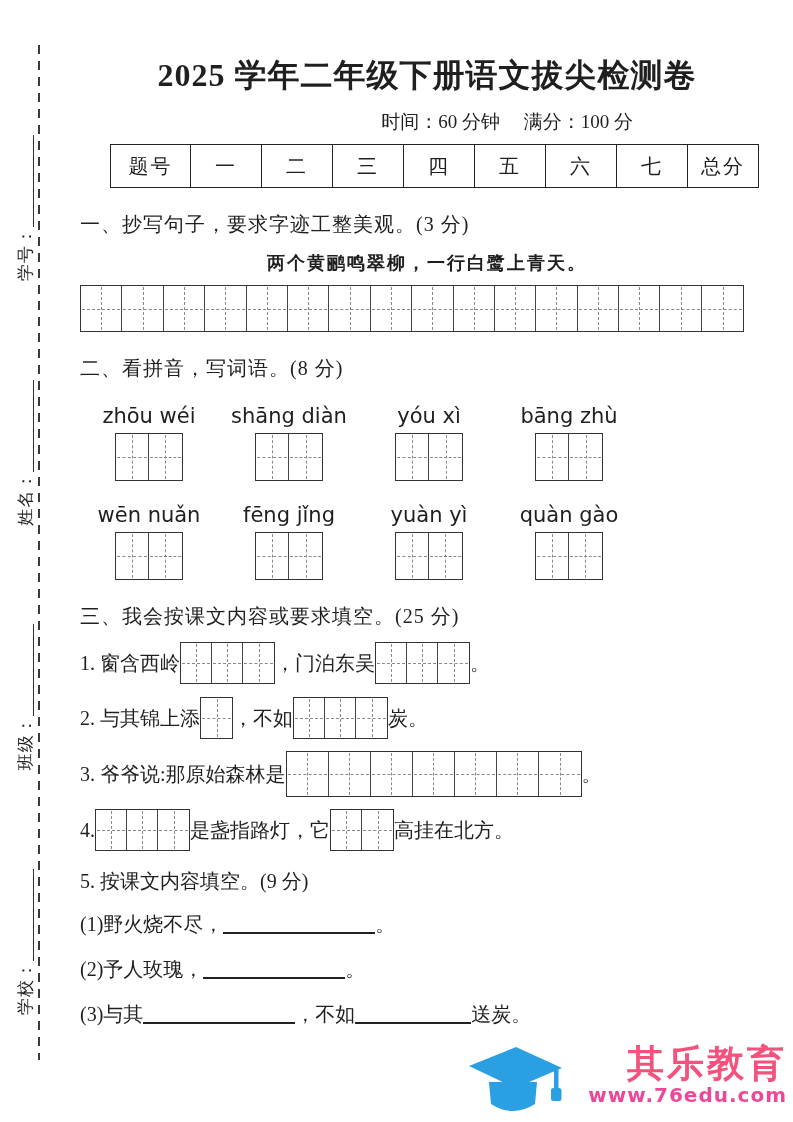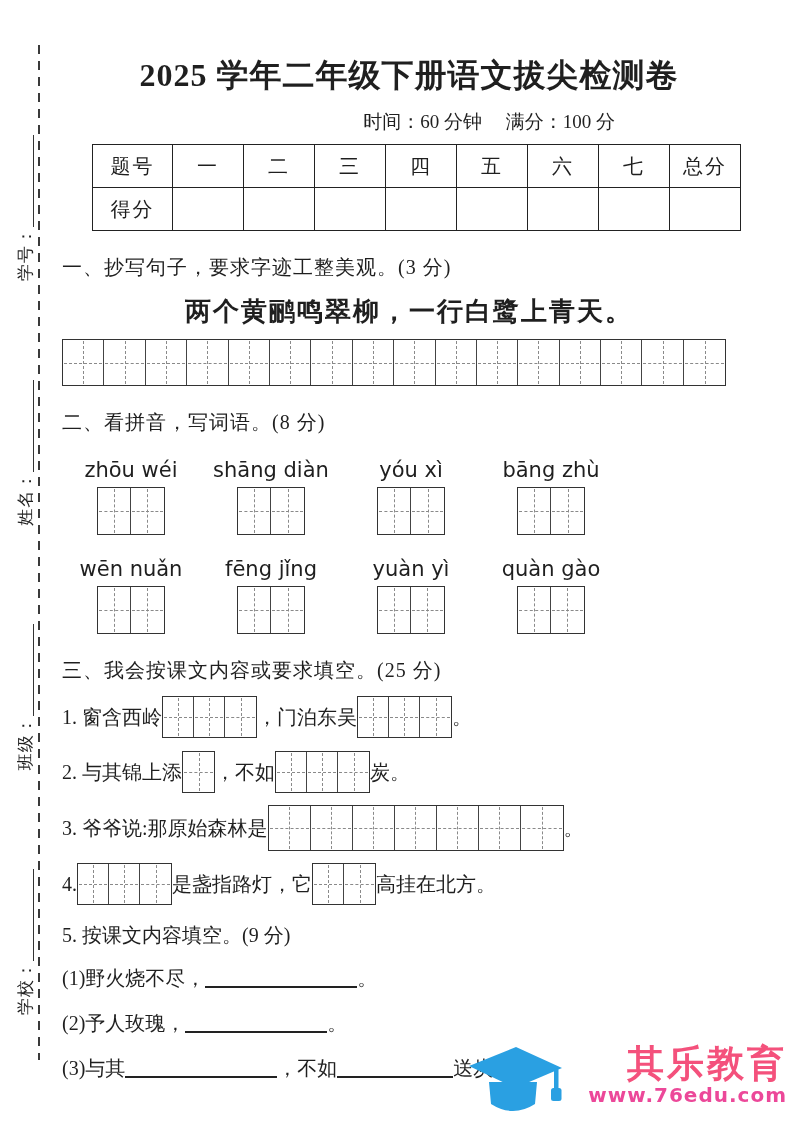--- a/index.html
+++ b/index.html
@@ -20,35 +20,35 @@
   .side-labels {
     position:absolute; left:24px; top:575px; width:880px; height:26px;
     transform:translate(-50%,-50%) rotate(-90deg);
     display:flex; justify-content:space-between; align-items:flex-end;
     font-size:17px; letter-spacing:1px; white-space:nowrap;
   }
   .side-group { display:inline-flex; align-items:flex-end; }
   .side-blank { display:inline-block; width:92px; height:2px; border-bottom:1.6px solid #333; margin-bottom:3px; }
 
   
-  .content { position:absolute; left:62px; top:0; width:694px; }
+  .content { position:absolute; left:80px; top:0; width:694px; }
 
   .title { margin-top:54px; text-align:center; font-size:32px; font-weight:bold; letter-spacing:1px; }
   .subtitle { margin-top:14px; text-align:center; font-size:27px; font-weight:bold; letter-spacing:2px; }
   .info-line { margin-top:11px; text-align:center; font-size:19px; position:relative; left:80px; }
 
   table.score { border-collapse:collapse; margin:9px 4px 0 30px; table-layout:fixed; }
   table.score td {
     border:1.6px solid #222; height:43px; text-align:center;
     font-size:20px; letter-spacing:2px;
   }
   td.c0 { width:80px; } td.cn { width:71px; }
 
   .sec-head { margin-top:23px; font-size:20px; letter-spacing:1px; }
-  .copy-sentence { margin-top:13px; text-align:center; font-size:26px; font-weight:bold; letter-spacing:2px; }
+  .copy-sentence { margin-top:13px; text-align:center; font-size:18px; font-weight:bold; letter-spacing:2px; }
 
   
   .tz-box { display:inline-flex; border:1.8px solid #333; background:#fff; vertical-align:middle; }
   .tz { position:relative; border-right:1px solid #444; }
   .tz:last-child { border-right:none; }
   .tz::before { content:""; position:absolute; left:1px; right:1px; top:50%; border-top:1px dashed #8a8a8a; }
   .tz::after  { content:""; position:absolute; top:1px; bottom:1px; left:50%; border-left:1px dashed #8a8a8a; }
   .tz.big   { width:41.4px; height:45px; }
   .tz.py    { width:33px;  height:46px; }
   .tz.small { width:31px;  height:40px; }
@@ -107,31 +107,20 @@
       <td class="c0">题号</td>
       <td class="cn">一</td>
       <td class="cn">二</td>
       <td class="cn">三</td>
       <td class="cn">四</td>
       <td class="cn">五</td>
       <td class="cn">六</td>
       <td class="cn">七</td>
       <td class="cn">总分</td>
     </tr>
-    <tr>
-      <td class="c0">得分</td>
-      <td class="cn"></td>
-      <td class="cn"></td>
-      <td class="cn"></td>
-      <td class="cn"></td>
-      <td class="cn"></td>
-      <td class="cn"></td>
-      <td class="cn"></td>
-      <td class="cn"></td>
-    </tr>
   </tbody>
     </table>
 
   
   <div class="sec-head">一、抄写句子，要求字迹工整美观。(3 分)</div>
   <div class="copy-sentence">两个黄鹂鸣翠柳，一行白鹭上青天。</div>
   <div class="tz-box write-grid">
     <div class="tz big"></div>
       <div class="tz big"></div>
       <div class="tz big"></div>

